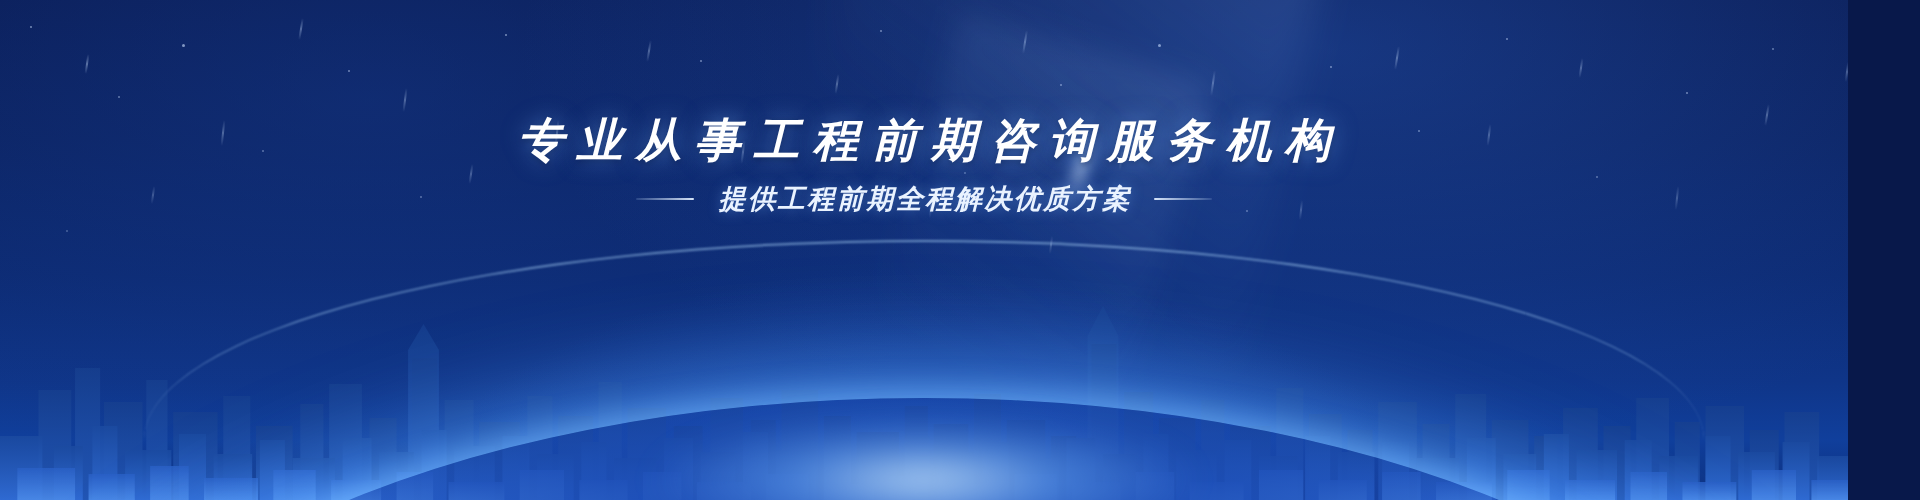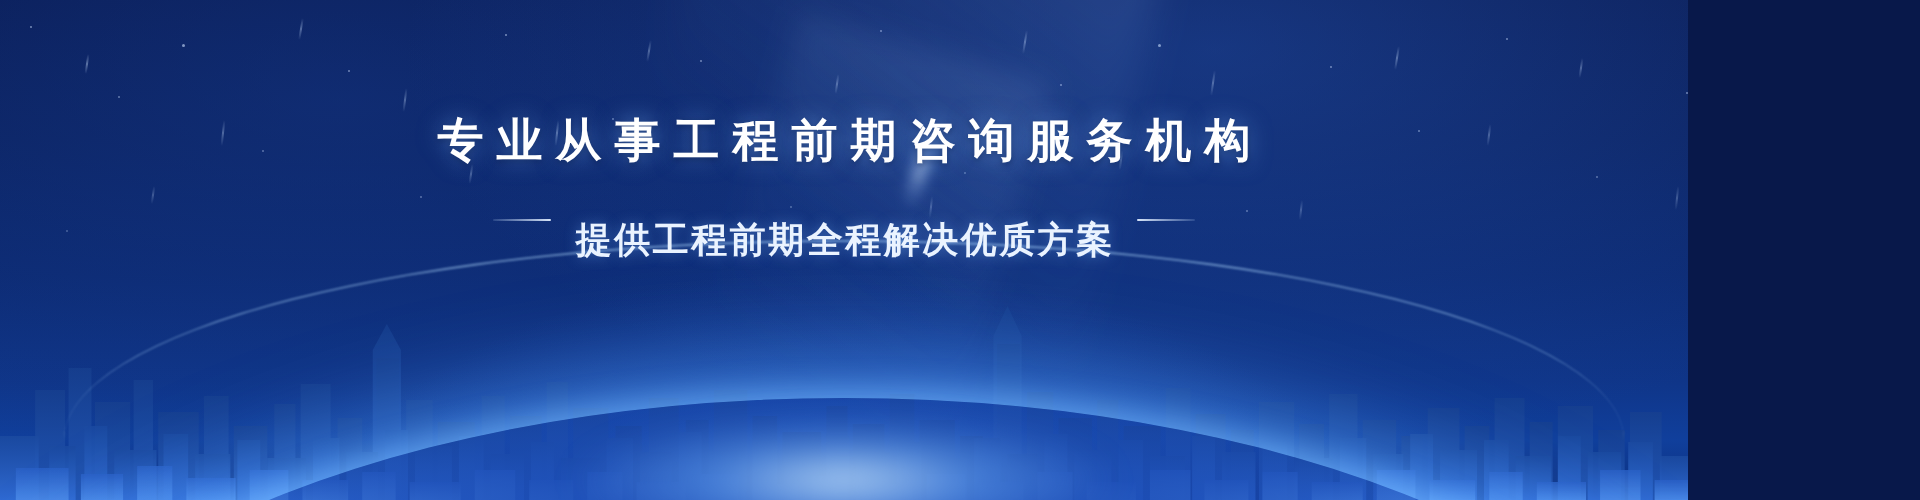--- a/index.html
+++ b/index.html
@@ -1,29 +1,30 @@
 <!DOCTYPE html>
 <html><head>
 <meta charset="utf-8">
 <title>Banner</title>
 <style>
   html,body{margin:0;padding:0;background:#08184a;}
   *{box-sizing:border-box;}
 
   .stage{
     position:relative;
-    width:1688px;
+    width:1848px;
     height:500px;
     overflow:hidden;
     font-family:"Liberation Sans","DejaVu Sans",sans-serif;
     background:
       radial-gradient(ellipse 900px 520px at 50% 118%, #2f6fd8 0%, rgba(32,86,188,0.55) 26%, rgba(17,48,126,0.0) 62%),
       radial-gradient(ellipse 1400px 700px at 72% 10%, rgba(42,92,190,0.40) 0%, rgba(16,45,120,0.0) 58%),
       radial-gradient(ellipse 1200px 620px at 20% 20%, rgba(22,58,140,0.45) 0%, rgba(10,28,86,0.0) 62%),
       linear-gradient(180deg, #0a1c54 0%, #0b2260 28%, #0c2a72 55%, #0f3588 76%, #103f9c 88%, #0d2f7e 100%);
+    font-style: italic;
   }
 
   
   .stars{position:absolute;inset:0;pointer-events:none;}
   .star{position:absolute;background:#cfe2ff;border-radius:50%;}
   .streak{position:absolute;background:linear-gradient(180deg,rgba(200,222,255,0.0),rgba(205,226,255,0.75),rgba(200,222,255,0.0));border-radius:2px;}
 
   
   .ray{
     position:absolute;
@@ -115,29 +116,28 @@
     gap:22px;
   }
   .dash{
     display:inline-block;
     width:58px; height:2px;
     background:linear-gradient(90deg, rgba(190,220,255,0.15), rgba(225,238,255,0.95));
     border-radius:2px;
   }
   .dash.right{background:linear-gradient(90deg, rgba(225,238,255,0.95), rgba(190,220,255,0.15));}
   .subtitle{
-    font-size:36px;
+    font-size:27px;
     line-height:34px;
     font-weight:bold;
     color:#eaf3ff;
     letter-spacing:2.5px;
     text-indent:2.5px;
     white-space:nowrap;
     text-shadow:0 0 14px rgba(120,180,255,0.45);
-    margin-top:41px;
   }
   .biz{
     margin:22px 0 0 0;
     font-size:17px;
     line-height:24px;
     font-weight:bold;
     color:#ffffff;
     letter-spacing:0.6px;
     white-space:nowrap;
     text-shadow:0 0 10px rgba(110,170,255,0.4);

